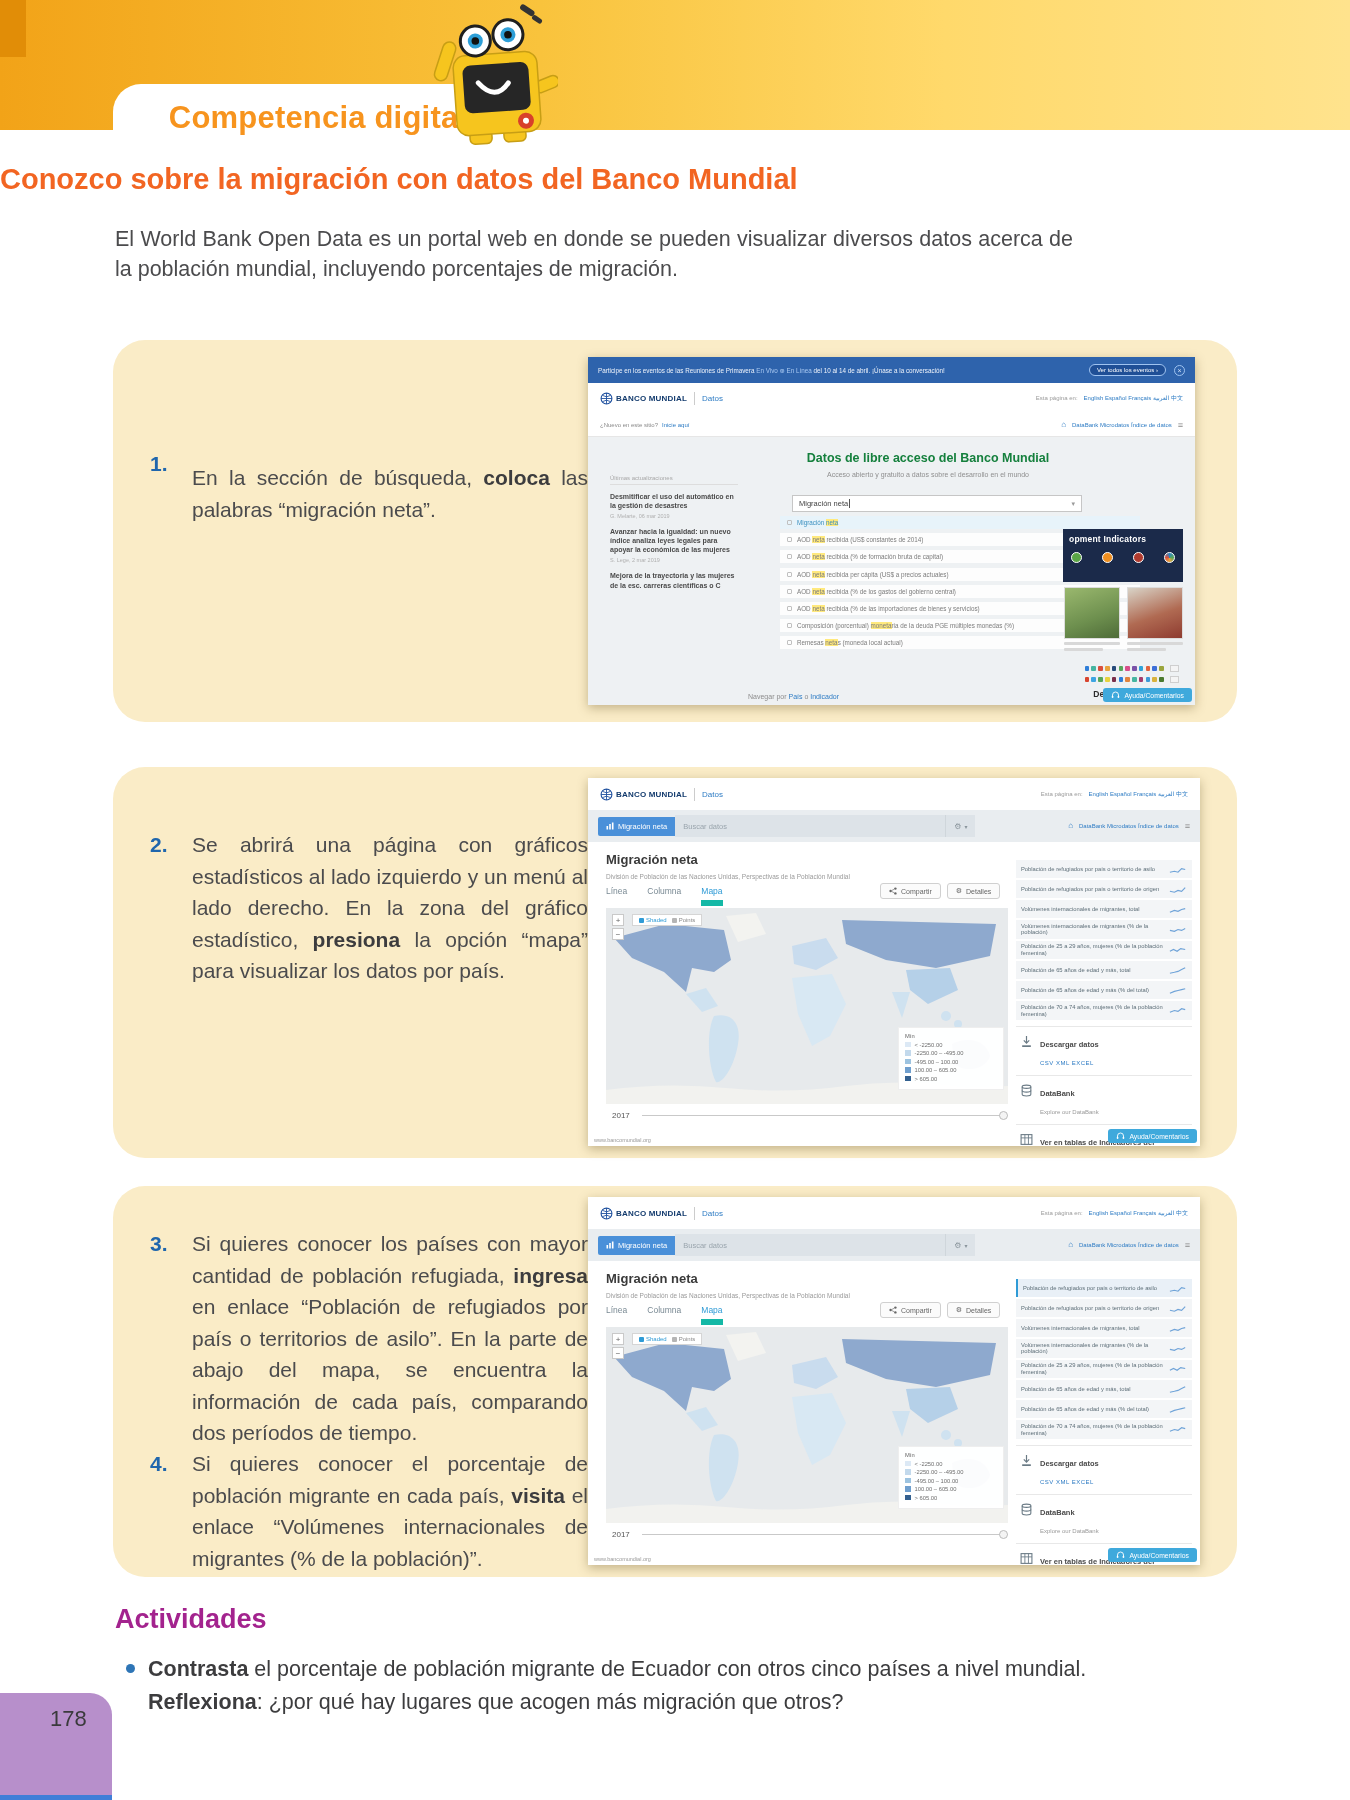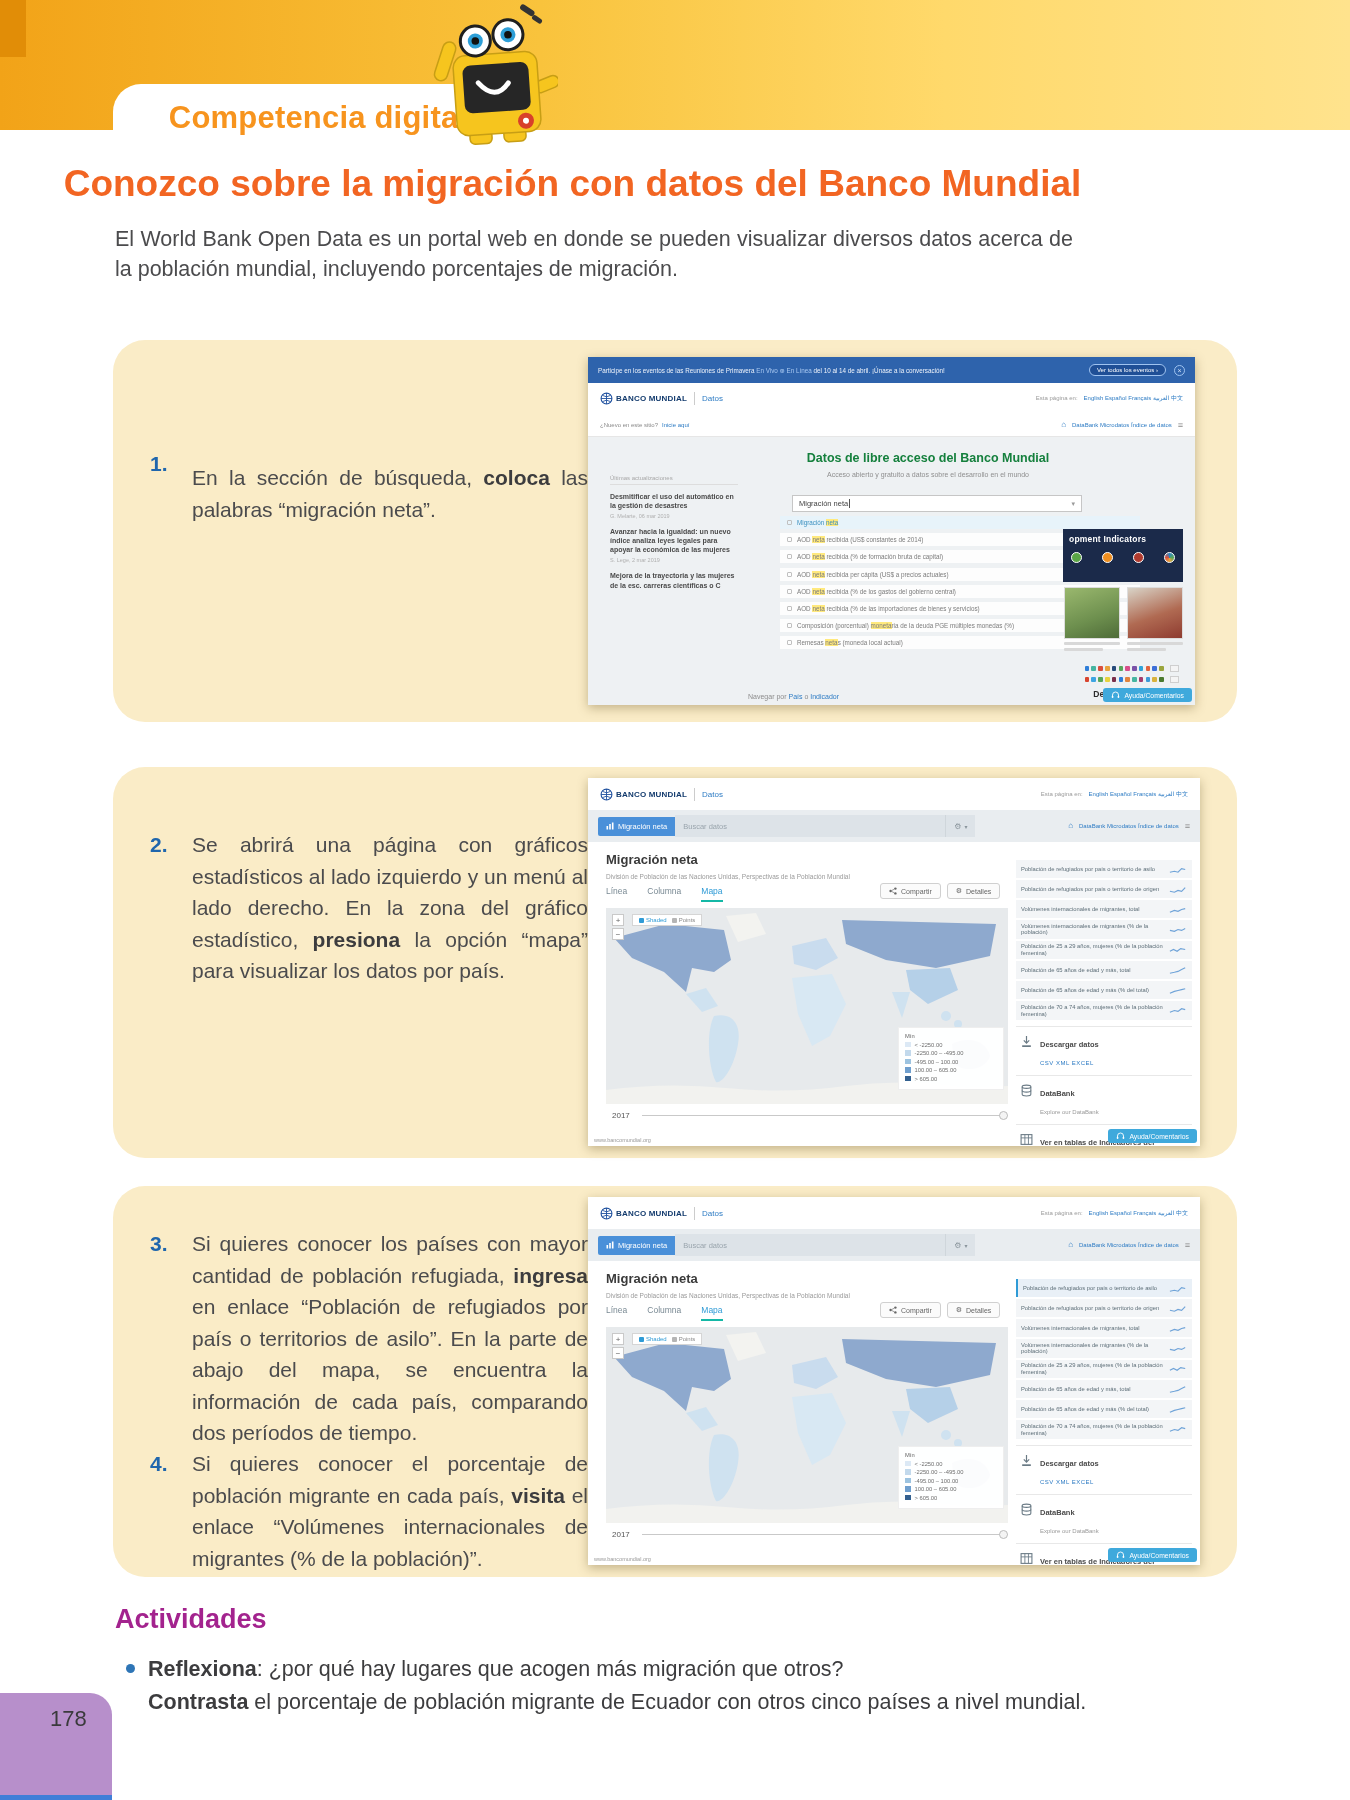--- a/index.html
+++ b/index.html
@@ -3,21 +3,21 @@
 <meta charset="utf-8">
 <style>
   *{margin:0;padding:0;box-sizing:border-box}
   html,body{width:1350px;height:1800px;background:#fff;font-family:"Liberation Sans",sans-serif;position:relative;overflow:hidden}
 
   
   .band{position:absolute;top:0;left:0;width:1350px;height:130px;background:linear-gradient(90deg,#f2a318 0%,#f9c33c 40%,#ffd96b 70%,#ffe38d 100%)}
   .corner{position:absolute;top:0;left:0;width:26px;height:57px;background:#e18d07}
   .banner{position:absolute;left:113px;top:84px;width:410px;height:68px;background:#fff;border-radius:28px 28px 0 0;display:flex;align-items:center;justify-content:center}
   .banner-label{color:#f7941e;font-weight:bold;font-size:31px;letter-spacing:.2px}
-  .page-title{position:absolute;top:163px;left:0;width:1145px;text-align:center;color:#f26522;font-size:37px;font-weight:bold}
+  .page-title{position:absolute;top:163px;left:0;width:1145px;color:#f26522;font-size:29px;font-weight:bold}
   .intro{position:absolute;left:115px;top:224px;width:958px;font-size:21.5px;color:#4b4b4d;line-height:1.4;text-align:justify}
 
   .ybox{position:absolute;left:113px;width:1124px;background:#faecc7;border-radius:32px}
   #box1{top:340px;height:382px}
   #box2{top:767px;height:391px}
   #box3{top:1186px;height:391px}
 
   .step{position:absolute;display:flex;gap:10px;width:438px;font-size:21px;color:#4b4b4d;line-height:1.5}
   .step .num{color:#1f66ad;font-weight:bold;flex:0 0 32px}
   .step .txt{flex:1;text-align:justify}
@@ -87,21 +87,21 @@
 
   
   .s2-search{height:32px;background:#e9edf0;display:flex;align-items:center;padding:0 10px;gap:0}
   .chip{background:#4a90d9;color:#fff;font-size:7.5px;display:flex;align-items:center;gap:4px;padding:5px 8px;border-radius:2px 0 0 2px;white-space:nowrap}
   .sfield{background:#dde3e8;color:#9aa5ad;font-size:7.5px;height:22px;display:flex;align-items:center;padding:0 8px;width:270px}
   .sgear{background:#dde3e8;height:22px;display:flex;align-items:center;gap:3px;padding:0 8px;color:#8a959c;font-size:8px;border-left:1px solid #cfd6db}
   .s2-title{position:absolute;left:18px;top:74px;font-size:13px;font-weight:bold;color:#3a3a3a}
   .s2-subtitle{position:absolute;left:18px;top:95px;font-size:6.5px;color:#9a9a9a}
   .tabs{position:absolute;left:18px;top:108px;display:flex;gap:20px;font-size:8.5px;color:#7a8a94}
   .tab{padding-bottom:4px}
-  .tab.active{color:#2f9bd6;border-bottom:2px solid #14b8a6}
+  .tab.active{color:#2f9bd6;border-bottom:6px solid #14b8a6}
   .tool-btns{position:absolute;left:292px;top:105px;display:flex;gap:6px}
   .tbtn{border:1px solid #d0d0d0;background:#fbfbfb;border-radius:3px;font-size:7px;color:#666;padding:3px 8px;display:flex;align-items:center;gap:4px}
   .mapbox{position:absolute;left:18px;top:130px;width:402px;height:196px;background:#e7eaec}
   .zoomctl{position:absolute;left:6px;top:6px;width:12px}
   .zbtn{width:12px;height:12px;background:#fff;border:1px solid #c9c9c9;font-size:8px;color:#666;display:flex;align-items:center;justify-content:center;margin-bottom:2px}
   .mtoggle{position:absolute;left:26px;top:6px;background:#fff;border:1px solid #d5d5d5;font-size:6px;display:flex;align-items:center;gap:5px;padding:2px 6px}
   .msq{width:5px;height:5px;display:inline-block;border-radius:1px}
   .tog-on{color:#2f9bd6;display:flex;align-items:center;gap:2px}
   .tog-off{color:#8a8a8a;display:flex;align-items:center;gap:2px}
   .legend{position:absolute;right:4px;bottom:14px;width:106px;background:rgba(255,255,255,.96);padding:5px 6px;border:1px solid #eee}
@@ -735,19 +735,19 @@
           <rect x="8.8" y="6" width="2.2" height="3" rx="1" fill="#fff"></rect>
         </svg>
       <span>Ayuda/Comentarios</span>
     </div>
   </div>
 </div>
 
 <div class="activities">Actividades</div>
 <div class="act-bullet"></div>
 <div class="act-text">
+  <span style="display:block"><span class="rt-b">Contrasta</span><span class="rt-n"> el porcentaje de población migrante de Ecuador con otros cinco países a nivel mundial.</span></span>
   <span style="display:block"><span class="rt-b">Reflexiona</span><span class="rt-n">: ¿por qué hay lugares que acogen más migración que otros?</span></span>
-  <span style="display:block"><span class="rt-b">Contrasta</span><span class="rt-n"> el porcentaje de población migrante de Ecuador con otros cinco países a nivel mundial.</span></span>
 </div>
 
 <div class="page-tab"></div>
 <div class="page-num">178</div>
 <div class="page-strip"></div>
 
 </body></html>

